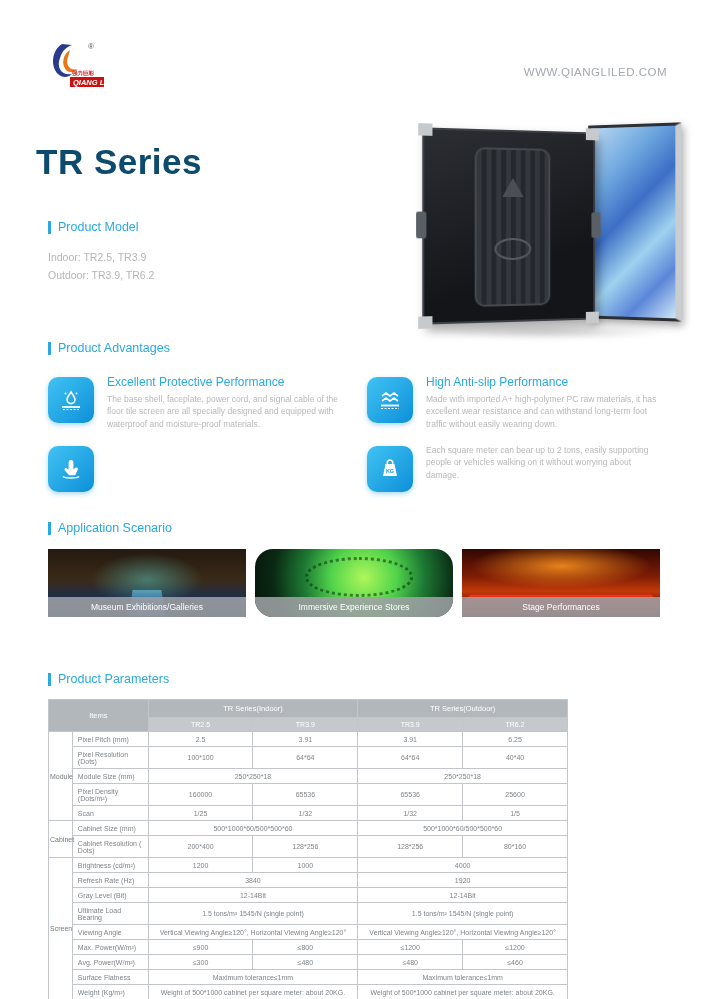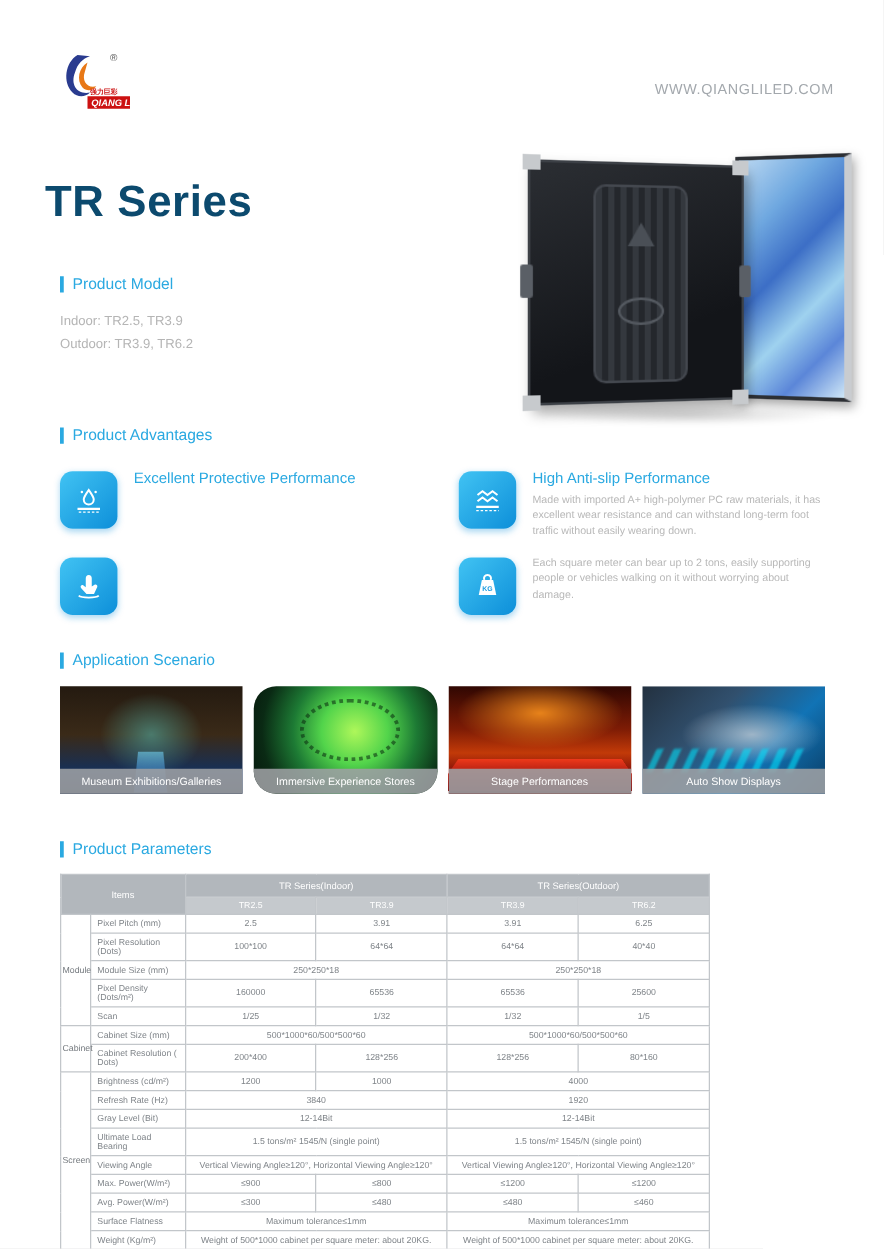--- a/index.html
+++ b/index.html
@@ -44,21 +44,21 @@
   .adv-grid { margin-top:20px; display:grid; grid-template-columns:1fr 1fr; column-gap:26px; row-gap:14px; }
   .adv-card { display:flex; align-items:flex-start; }
   .adv-icon { flex:0 0 46px; width:46px; height:46px; border-radius:10px; margin-right:13px; margin-top:2px;
     background:linear-gradient(135deg,#41c3f3,#0d8fd9); display:flex; align-items:center; justify-content:center; box-shadow:0 2px 5px rgba(13,143,217,.35); }
   .adv-title { font-size:12px; color:#2aa9e1; margin-bottom:4px; }
   .adv-desc { font-size:8.5px; color:#b8b8b8; line-height:1.45; width:232px; }
 
   
   .scenario { position:absolute; top:521px; left:48px; width:612px; }
   .scene-row { margin-top:14px; display:flex; gap:9px; }
-  .scene { position:relative; flex:1; height:86px; overflow:hidden; }
+  .scene { position:relative; flex:1; height:68px; overflow:hidden; }
   .scene-cap { position:absolute; left:0; right:0; bottom:0; height:20px; background:rgba(158,161,164,.88);
     color:#fff; font-size:8.5px; display:flex; align-items:center; justify-content:center; }
   .scene-0 { background:
       radial-gradient(ellipse 40% 55% at 50% 45%, rgba(90,200,190,.5), transparent 70%),
       linear-gradient(180deg,#241a10 0%,#3a2a18 45%,#15305a 80%,#0d1d38 100%); }
   .scene-0::before { content:""; position:absolute; left:42%; right:42%; top:55%; bottom:0; background:linear-gradient(180deg,rgba(120,220,255,.55),rgba(30,80,160,.7)); transform:perspective(80px) rotateX(35deg); }
   .scene-1 { background:
       radial-gradient(circle at 55% 42%, #aef75a 0%, #52d44b 28%, #1d7a34 52%, #0a2a14 78%, #06140b 100%); border-radius: 18px; }
   .scene-1::before { content:""; position:absolute; inset:12% 20% 30% 25%; border:3px dotted rgba(10,40,15,.55); border-radius:50%; }
   .scene-2 { background:
@@ -143,20 +143,21 @@
           <svg width="26" height="26" viewBox="0 0 26 26">
               <path d="M13 5 C15.5 8.5 17 10.5 17 12.6 A4 4 0 0 1 9 12.6 C9 10.5 10.5 8.5 13 5 Z" fill="none" stroke="#fff" stroke-width="1.6"></path>
               <circle cx="7.5" cy="6.5" r="1" fill="#fff"></circle>
               <circle cx="18.5" cy="6.5" r="1" fill="#fff"></circle>
               <line x1="4" y1="20" x2="22" y2="20" stroke="#fff" stroke-width="1.8"></line>
               <line x1="5" y1="22.6" x2="21" y2="22.6" stroke="#fff" stroke-width="1" stroke-dasharray="2 1.5"></line>
             </svg>
         </div>
         <div>
           <div class="adv-title">Excellent Protective Performance</div>
+          <div class="adv-desc">The base shell, faceplate, power cord, and signal cable of the floor tile screen are all specially designed and equipped with waterproof and moisture-proof materials.</div>
         </div>
       </div>
       <div class="adv-card">
         <div class="adv-icon">
           <svg width="26" height="26" viewBox="0 0 26 26">
               <path d="M5 9 l4 -3 l4 3 l4 -3 l4 3" fill="none" stroke="#fff" stroke-width="1.6"></path>
               <path d="M5 14 l4 -3 l4 3 l4 -3 l4 3" fill="none" stroke="#fff" stroke-width="1.6"></path>
               <line x1="4" y1="18.5" x2="22" y2="18.5" stroke="#fff" stroke-width="1.8"></line>
               <line x1="4" y1="21.5" x2="22" y2="21.5" stroke="#fff" stroke-width="1" stroke-dasharray="2 1.5"></line>
             </svg>
@@ -196,23 +197,20 @@
     </div>
     <div class="scene-row">
       <div class="scene scene-0">
         <div class="scene-cap">Museum Exhibitions/Galleries</div>
       </div>
       <div class="scene scene-1">
         <div class="scene-cap">Immersive Experience Stores</div>
       </div>
       <div class="scene scene-2">
         <div class="scene-cap">Stage Performances</div>
-      </div>
-      <div class="scene scene-3">
-        <div class="scene-cap">Auto Show Displays</div>
       </div>
     </div>
   </div>
 
   <div class="parameters">
     <div class="section-head">
       <div class="section-bar"></div>
       <div class="section-label">Product Parameters</div>
     </div>
     <table class="params">

